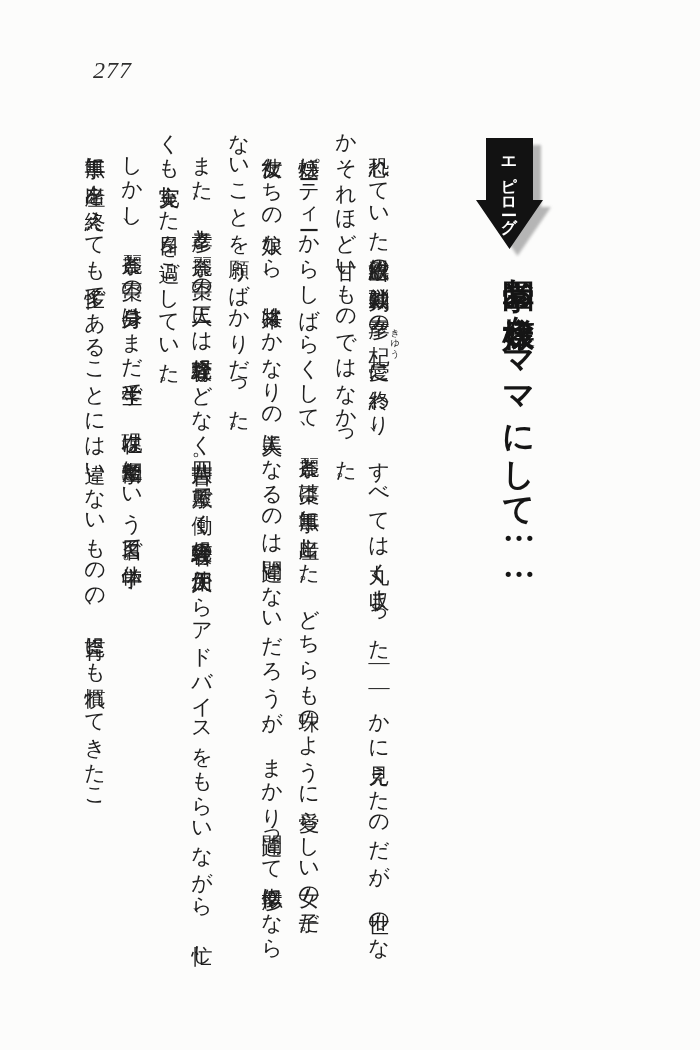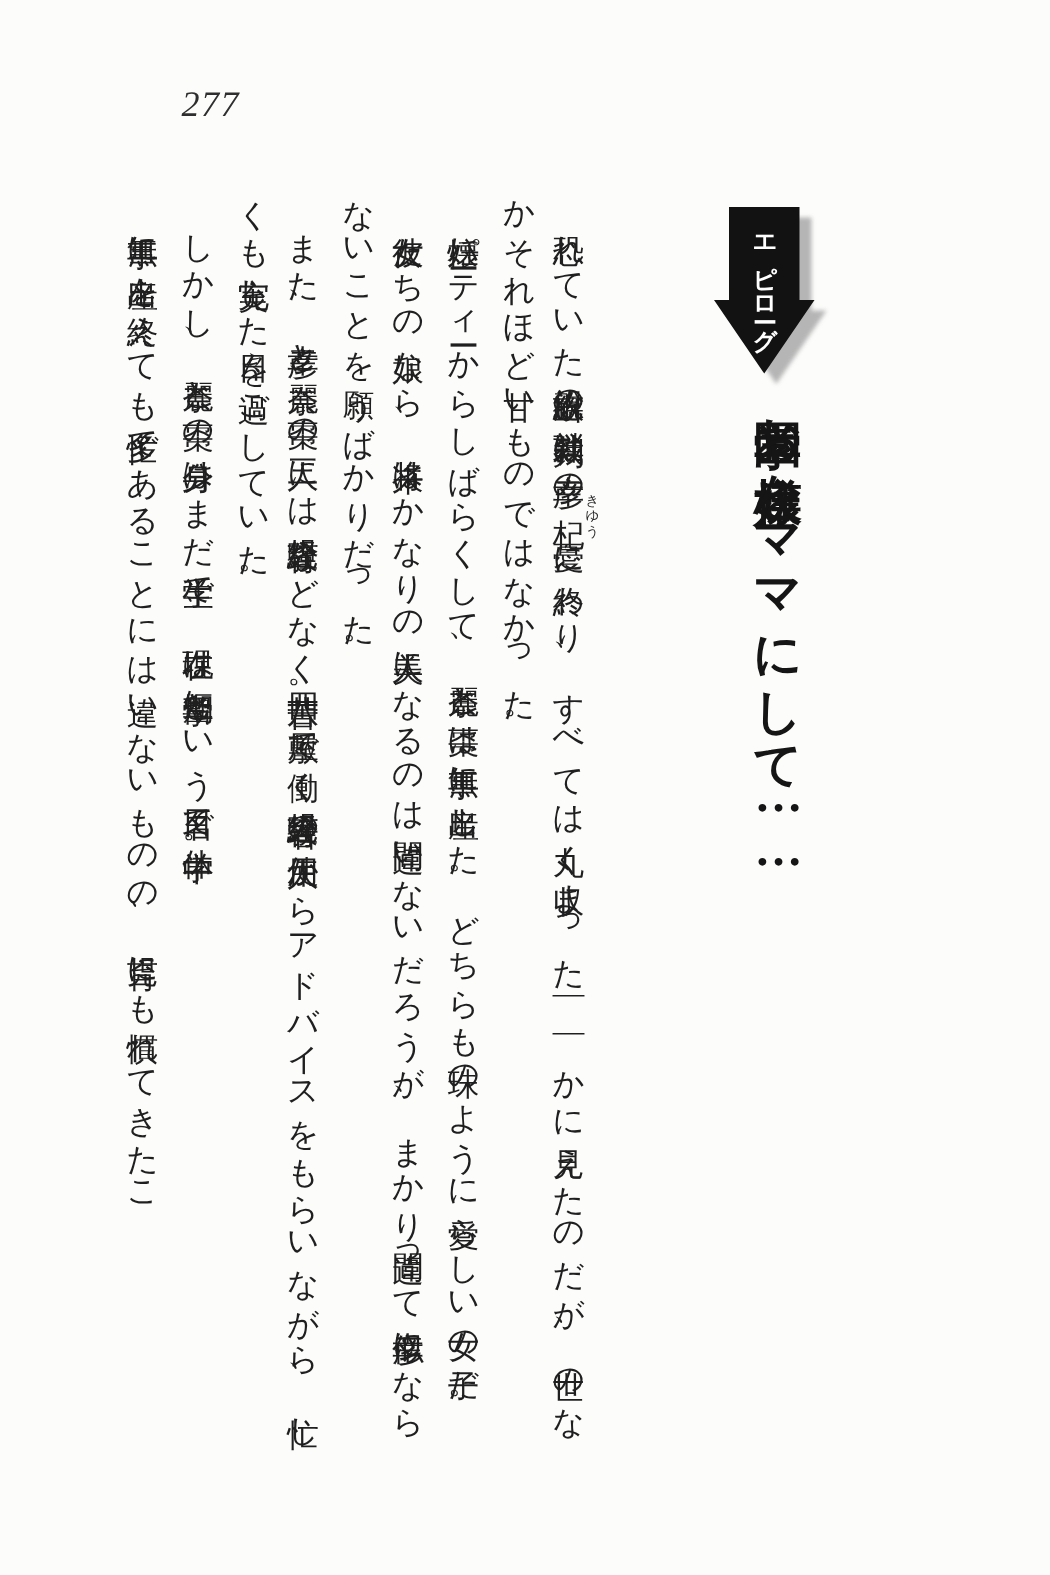--- a/index.html
+++ b/index.html
@@ -11,21 +11,20 @@
     font-family:"Liberation Serif","DejaVu Serif",serif;
     color:#1d1d1d;
   }
   .page-number{
     position:absolute;
     left:93px;top:57px;
     font-size:24px;
     font-style:italic;
     color:#2e2e2e;
     letter-spacing:1px;
-    margin-left:28px;
   }
   .epilogue-banner{
     position:absolute;
     left:468px;top:132px;
     width:88px;height:128px;
   }
   .epilogue-banner svg{display:block;width:88px;height:128px;}
   .banner-label{
     position:absolute;
     left:501px;top:147px;

